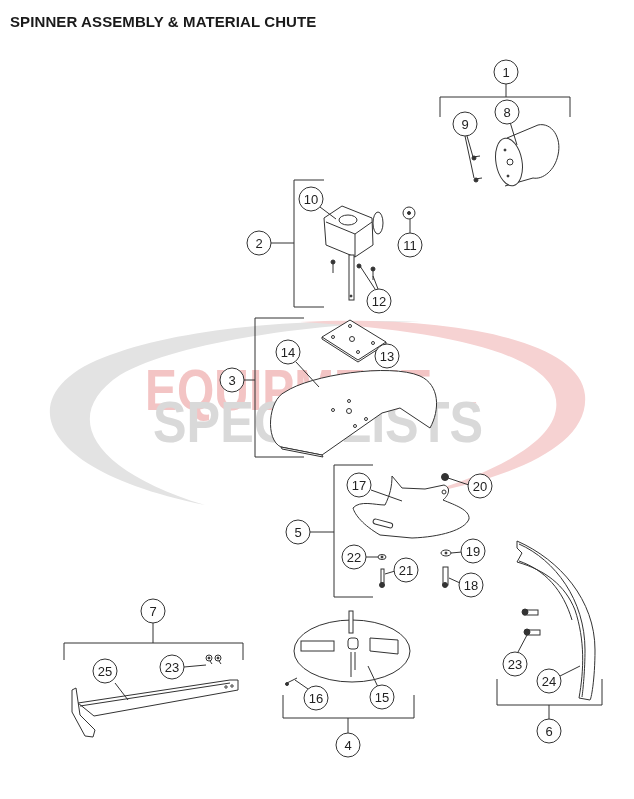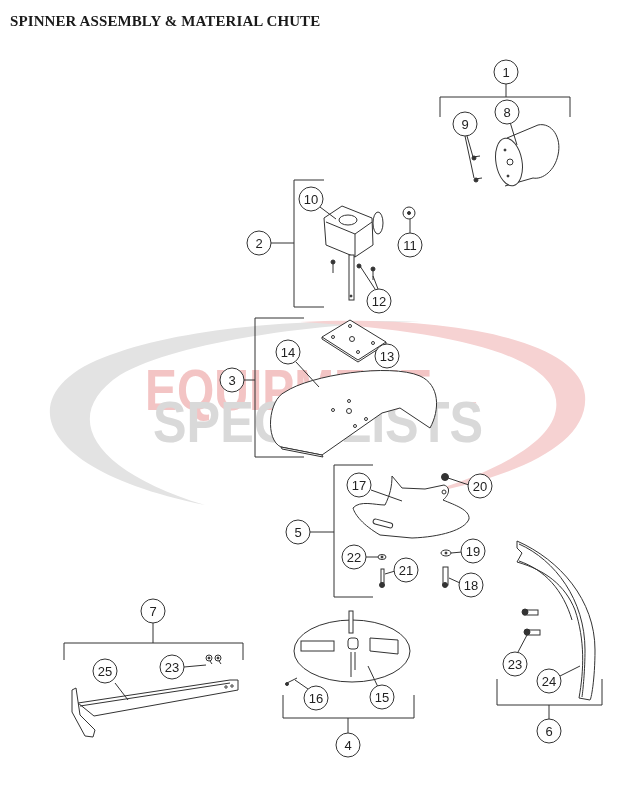--- a/index.html
+++ b/index.html
@@ -1,17 +1,17 @@
 <!DOCTYPE html>
 <html><head>
 <meta charset="utf-8">
 <style>
   html, body { margin: 0; padding: 0; background: #ffffff; }
   body { width: 634px; height: 799px; position: relative; overflow: hidden; font-family: "Liberation Sans", sans-serif; }
-  .title { position: absolute; left: 10px; top: 13px; font-size: 15px; font-weight: bold; color: #1a1a1a; letter-spacing: 0.1px; font-family: Liberation Serif, serif; }
+  .title { position: absolute; left: 10px; top: 13px; font-size: 15px; font-weight: bold; color: #1a1a1a; letter-spacing: 0.1px; font-family: Liberation Sans, sans-serif; }
   svg.diagram { position: absolute; left: 0; top: 0; }
   .callout-text { font-family: "Liberation Sans", sans-serif; font-size: 13px; fill: #222; }
   .wm-red { font-family: "Liberation Sans", sans-serif; font-weight: bold; font-size: 58px; fill: #f3c4c4; }
   .wm-gray { font-family: "Liberation Sans", sans-serif; font-weight: bold; font-size: 58px; fill: #d9d9d9; }
   .wm-inc { font-family: "Liberation Sans", sans-serif; font-size: 8px; fill: #e6b5b5; }
 </style>
 </head>
 <body>
 
 <div class="title">SPINNER ASSEMBLY &amp; MATERIAL CHUTE</div>

